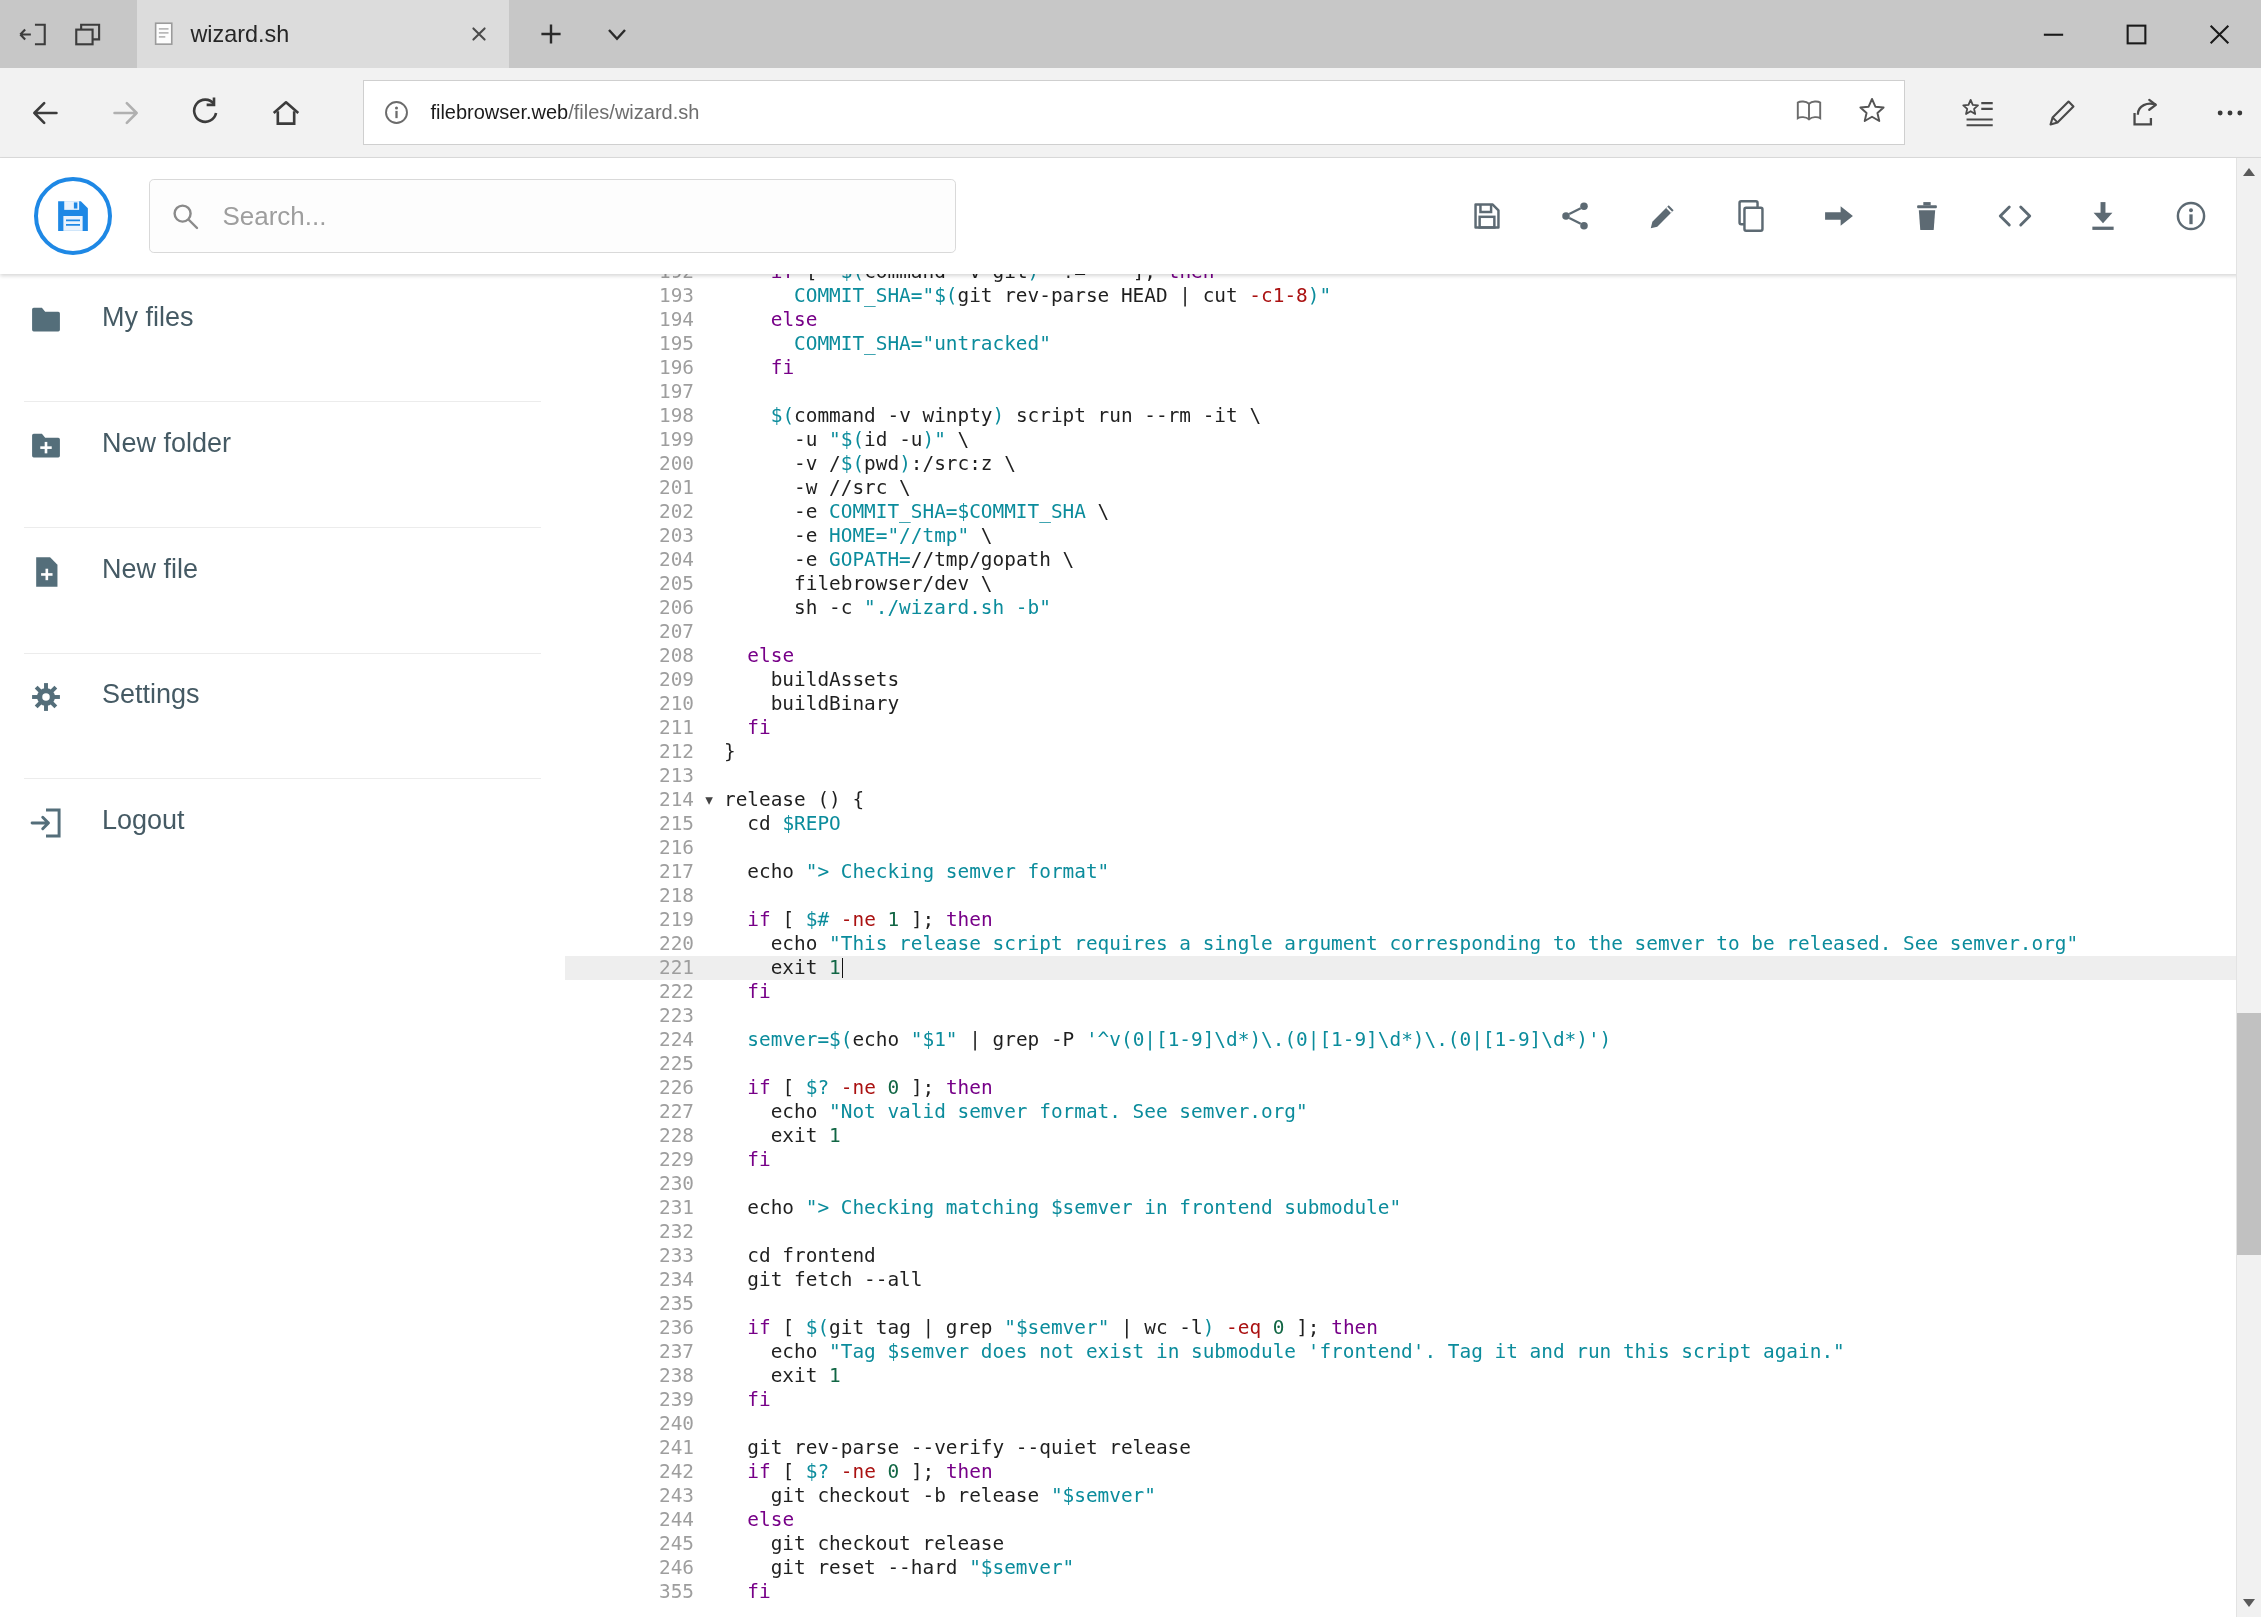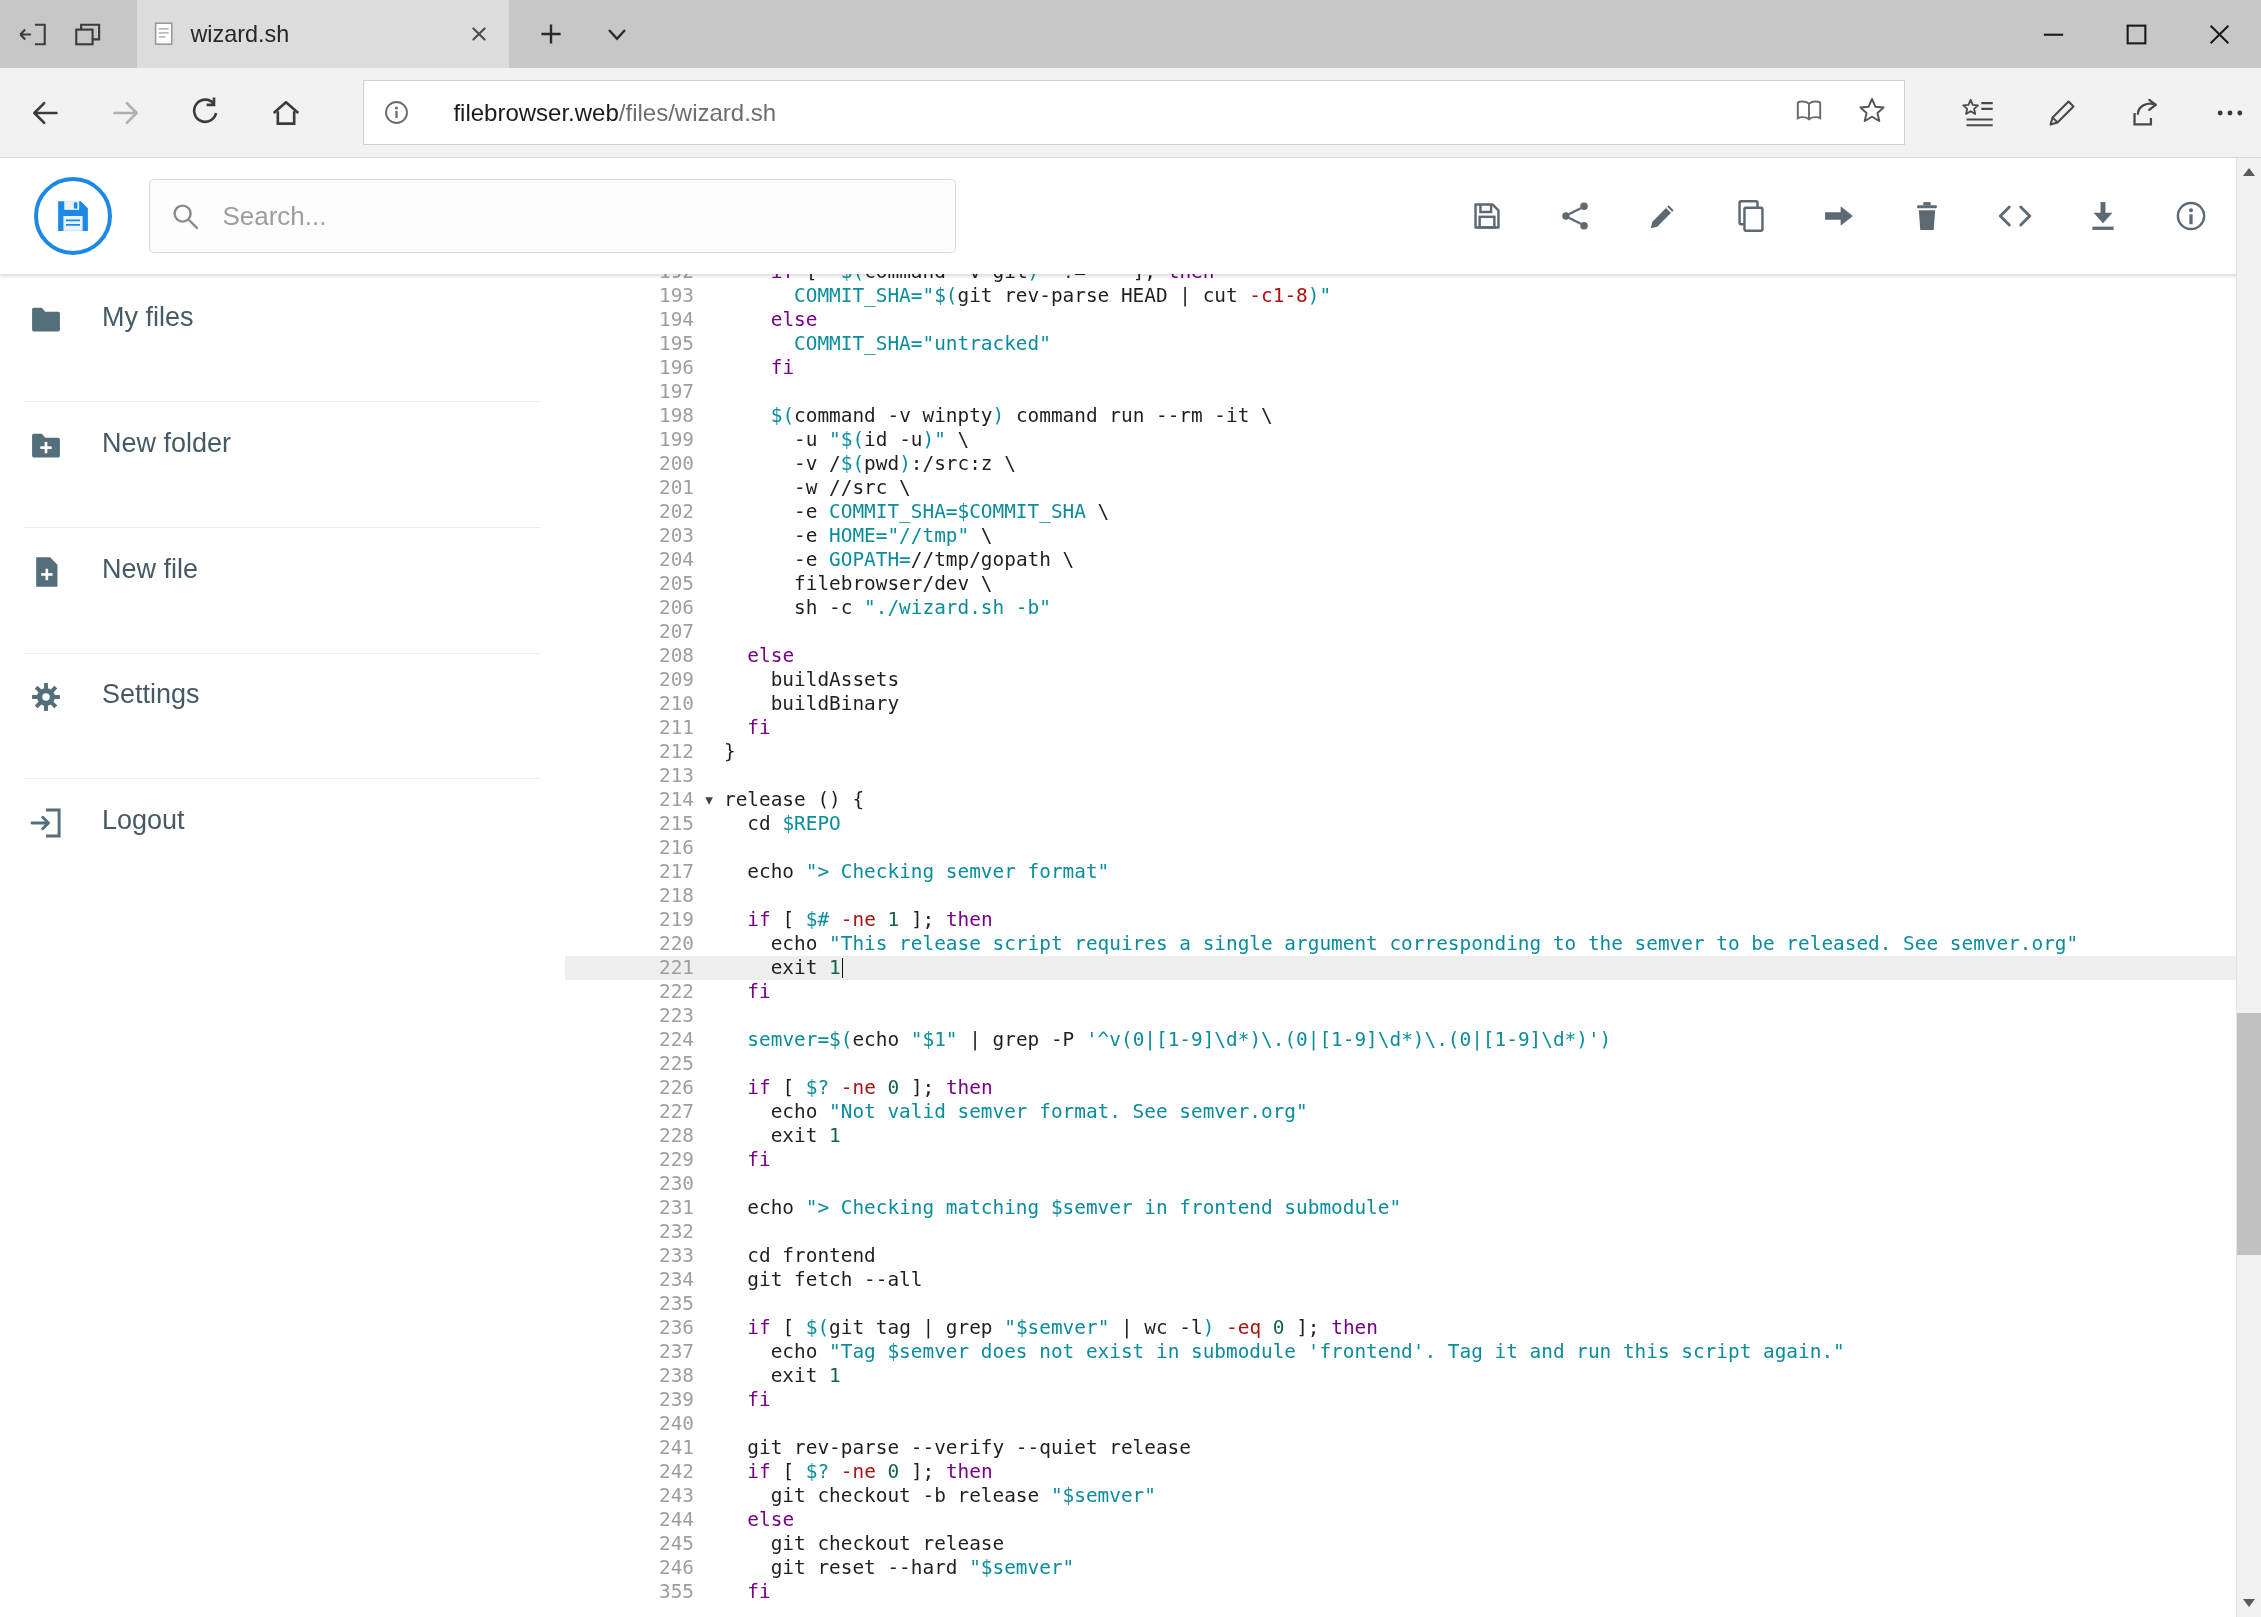--- a/index.html
+++ b/index.html
@@ -25,21 +25,21 @@
   .win-controls button { width:83px; display:flex; align-items:center; justify-content:center; }
 
   
   .navbar { position:absolute; top:68px; left:0; right:0; height:90px; background:#f2f2f2;
             border-bottom:0.8px solid #dcdcdc; }
   .nav-btn { position:absolute; top:19.4px; width:52px; height:52px;
              display:flex; align-items:center; justify-content:center; }
   .urlbox { position:absolute; left:363px; top:12px; width:1542px; height:65px;
             background:#ffffff; border:1.6px solid #cfcfcf; display:flex; align-items:center;
             padding:0 13px 0 18px; gap:19.4px; }
-  .url-text { flex:1; font-size:24px; white-space:nowrap; overflow:hidden;margin-left:23px; }
+  .url-text { flex:1; font-size:20px; white-space:nowrap; overflow:hidden; }
   .url-host { color:#1b1b1b; }
   .url-path { color:#6e6e6e; }
   .url-right { display:flex; align-items:center; gap:24px; }
   .nav-right { position:absolute; right:11.3px; top:0; height:100%;
                display:flex; align-items:center; gap:45px; }
   .nav-right button { width:39px; height:39px; display:flex; align-items:center; justify-content:center; }
 
   
   .app-header { position:absolute; top:158px; left:0; right:0; height:116px; background:#fff;
                 box-shadow:0 1.6px 4px rgba(0,0,0,0.16); z-index:5;padding-left:12px; }
@@ -377,21 +377,21 @@
     </div>
 
     <div class="editor">
       <div class="code-scroll">
           <div class="cm-row"><span class="gutter">192</span><span class="fold"></span><span class="codetext"><span class="c-d">    </span><span class="c-k">if</span><span class="c-d"> [ </span><span class="c-t">"$(</span><span class="c-d">command -v git</span><span class="c-t">)"</span><span class="c-d"> != </span><span class="c-t">""</span><span class="c-d"> ]; </span><span class="c-k">then</span></span></div>
           <div class="cm-row"><span class="gutter">193</span><span class="fold"></span><span class="codetext"><span class="c-d">      </span><span class="c-t">COMMIT_SHA="$(</span><span class="c-d">git rev-parse HEAD | cut </span><span class="c-o">-c1-8</span><span class="c-t">)"</span></span></div>
           <div class="cm-row"><span class="gutter">194</span><span class="fold"></span><span class="codetext"><span class="c-d">    </span><span class="c-k">else</span></span></div>
           <div class="cm-row"><span class="gutter">195</span><span class="fold"></span><span class="codetext"><span class="c-d">      </span><span class="c-t">COMMIT_SHA="untracked"</span></span></div>
           <div class="cm-row"><span class="gutter">196</span><span class="fold"></span><span class="codetext"><span class="c-d">    </span><span class="c-k">fi</span></span></div>
           <div class="cm-row"><span class="gutter">197</span><span class="fold"></span><span class="codetext"></span></div>
-          <div class="cm-row"><span class="gutter">198</span><span class="fold"></span><span class="codetext"><span class="c-d">    </span><span class="c-t">$(</span><span class="c-d">command -v winpty</span><span class="c-t">)</span><span class="c-d"> command run --rm -it \</span></span></div>
+          <div class="cm-row"><span class="gutter">198</span><span class="fold"></span><span class="codetext"><span class="c-d">    </span><span class="c-t">$(</span><span class="c-d">command -v winpty</span><span class="c-t">)</span><span class="c-d"> script run --rm -it \</span></span></div>
           <div class="cm-row"><span class="gutter">199</span><span class="fold"></span><span class="codetext"><span class="c-d">      -u </span><span class="c-t">"$(</span><span class="c-d">id -u</span><span class="c-t">)"</span><span class="c-d"> \</span></span></div>
           <div class="cm-row"><span class="gutter">200</span><span class="fold"></span><span class="codetext"><span class="c-d">      -v /</span><span class="c-t">$(</span><span class="c-d">pwd</span><span class="c-t">)</span><span class="c-d">:/src:z \</span></span></div>
           <div class="cm-row"><span class="gutter">201</span><span class="fold"></span><span class="codetext"><span class="c-d">      -w //src \</span></span></div>
           <div class="cm-row"><span class="gutter">202</span><span class="fold"></span><span class="codetext"><span class="c-d">      -e </span><span class="c-t">COMMIT_SHA=$COMMIT_SHA</span><span class="c-d"> \</span></span></div>
           <div class="cm-row"><span class="gutter">203</span><span class="fold"></span><span class="codetext"><span class="c-d">      -e </span><span class="c-t">HOME="//tmp"</span><span class="c-d"> \</span></span></div>
           <div class="cm-row"><span class="gutter">204</span><span class="fold"></span><span class="codetext"><span class="c-d">      -e </span><span class="c-t">GOPATH=</span><span class="c-d">//tmp/gopath \</span></span></div>
           <div class="cm-row"><span class="gutter">205</span><span class="fold"></span><span class="codetext"><span class="c-d">      filebrowser/dev \</span></span></div>
           <div class="cm-row"><span class="gutter">206</span><span class="fold"></span><span class="codetext"><span class="c-d">      sh -c </span><span class="c-t">"./wizard.sh -b"</span></span></div>
           <div class="cm-row"><span class="gutter">207</span><span class="fold"></span><span class="codetext"></span></div>
           <div class="cm-row"><span class="gutter">208</span><span class="fold"></span><span class="codetext"><span class="c-d">  </span><span class="c-k">else</span></span></div>

